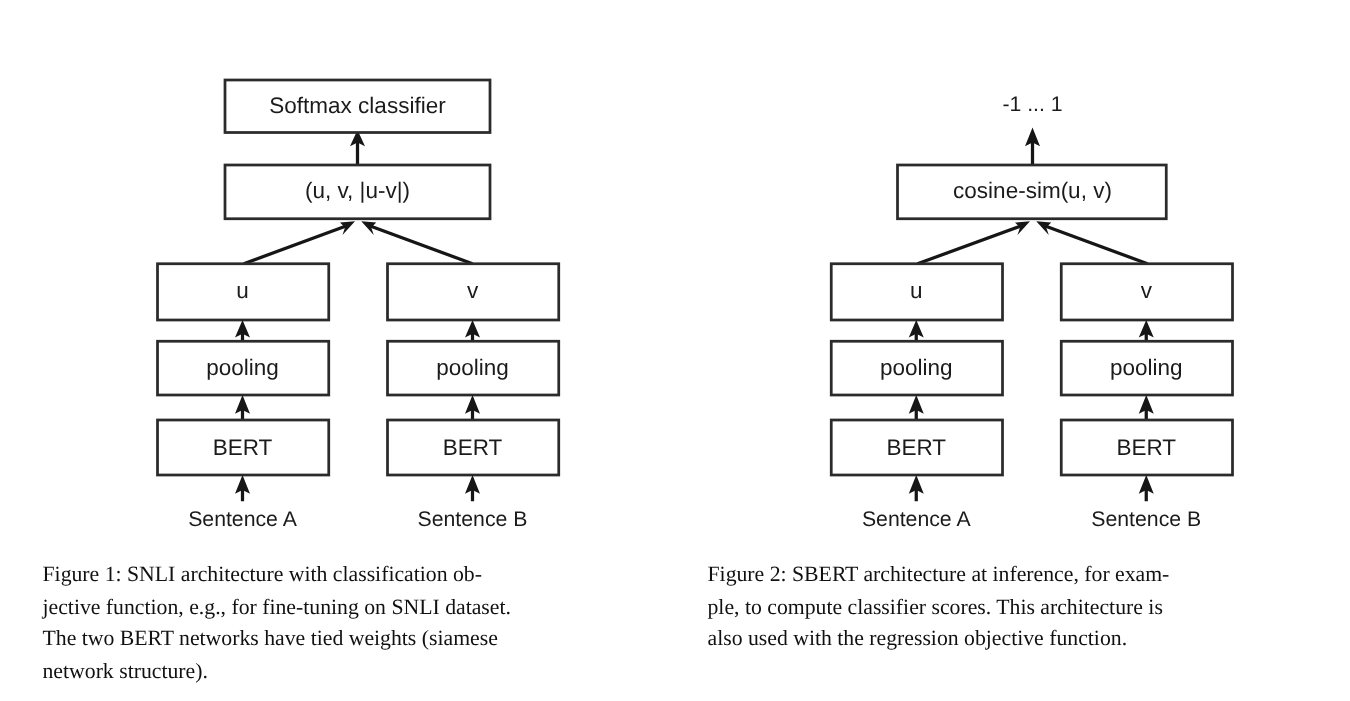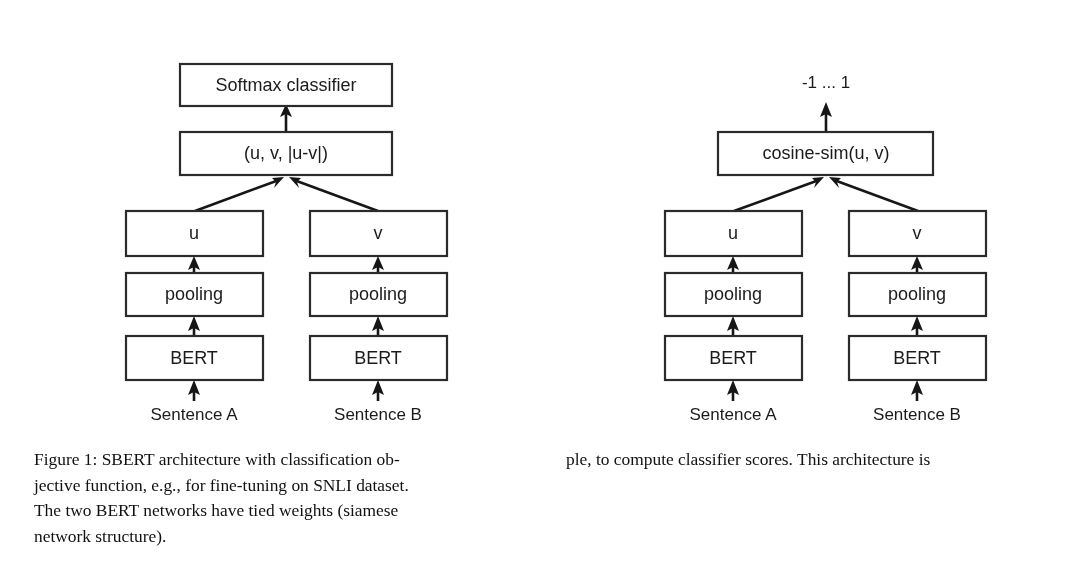--- a/index.html
+++ b/index.html
@@ -268,23 +268,25 @@
         <line class="edge-line" x1="369" y1="383" x2="369" y2="373"></line>
         <path d="M 369 362 L 375 377 L 369 374 L 363 377 Z" fill="#161616"></path>
       </g>
 
       <text class="free-label" x="185" y="398">Sentence A</text>
       <text class="free-label" x="369" y="398">Sentence B</text>
     </svg>
   </div>
 
   <div class="caption" id="figure-1-caption">
-    <div>Figure 1:  SBERT architecture with classification ob-</div>
+    <div>Figure 1:  SNLI architecture with classification ob-</div>
     <div>jective function, e.g., for fine-tuning on SNLI dataset.</div>
     <div>The two BERT networks have tied weights (siamese</div>
     <div class="caption-last-line">network structure).</div>
   </div>
 
   <div class="caption" id="figure-2-caption">
+    <div>Figure 2:  SBERT architecture at inference, for exam-</div>
     <div>ple, to compute classifier scores.  This architecture is</div>
+    <div class="caption-last-line">also used with the regression objective function.</div>
   </div>
 
 </div>
 
 </body></html>

